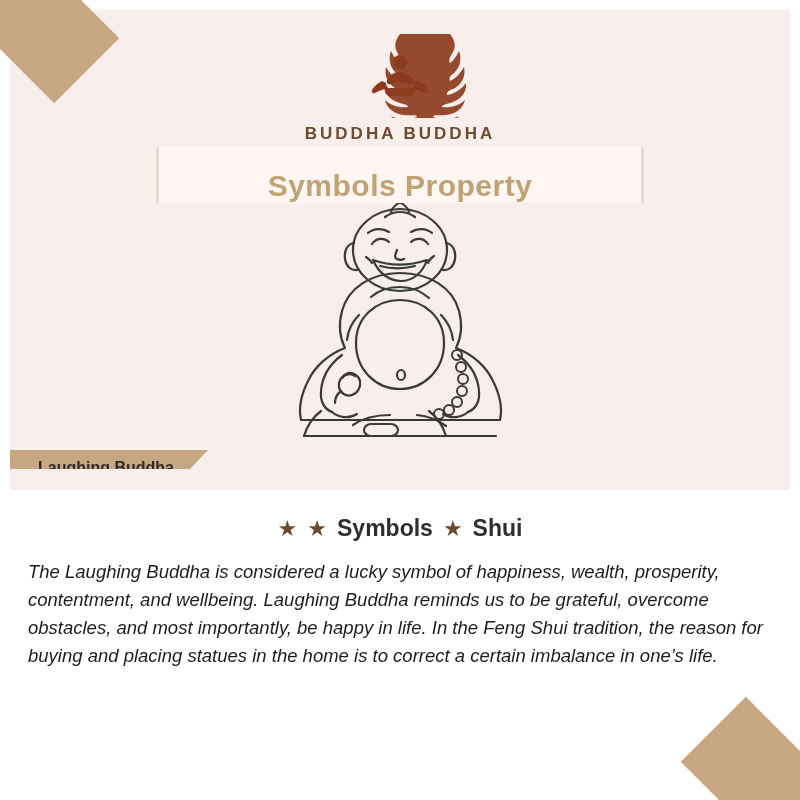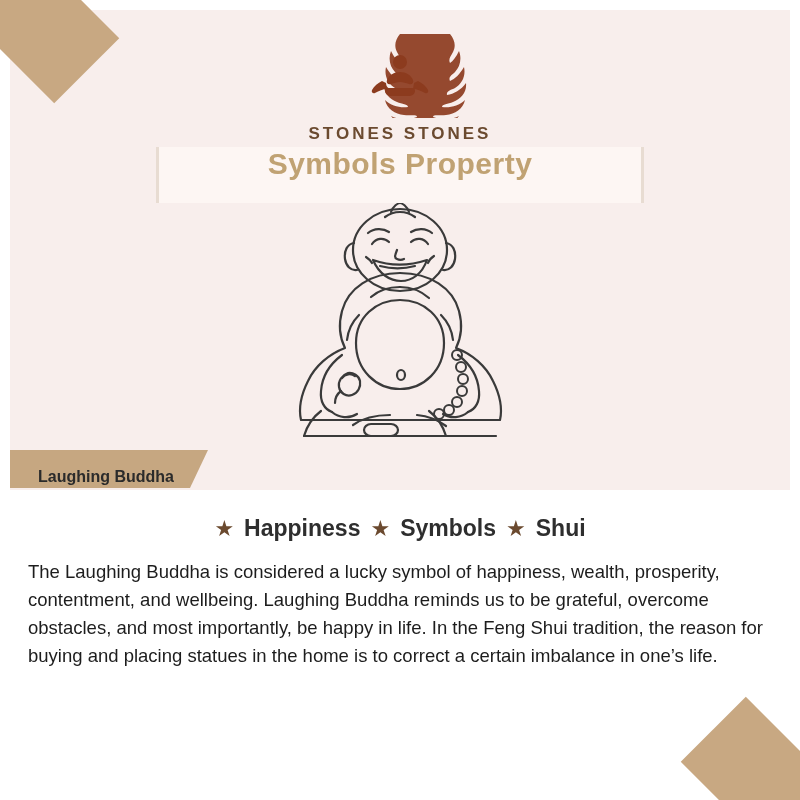--- a/index.html
+++ b/index.html
@@ -66,21 +66,21 @@
     font-weight: bold;
     color: #6b4a2f;
   }
 
   
   .title-banner {
     position: absolute;
     top: 137px; left: 146px;
     width: 488px; height: 56px;
     background: #fdf6f3;
-    display: flex; align-items: flex-start; justify-content: center;
+    display: flex; align-items: flex-end; justify-content: center;
     z-index: 3;
   }
   .title-banner::before,
   .title-banner::after {
     content: "";
     position: absolute;
     top: 0; bottom: 0; width: 3px;
     background: #e8dcd2;
   }
   .title-banner::before { left: 0; }
@@ -98,21 +98,21 @@
     top: 185px; left: 0; right: 0;
     display: flex; justify-content: center;
     z-index: 2;
   }
   .illus svg { width: 350px; height: 300px; }
 
   
   .label-tag {
     position: absolute;
     left: 0; top: 440px;
-    height: 38px;
+    height: 19px;
     padding: 16px 34px 0 28px;
     background: #c6a781;
     display: flex; align-items: center;
     z-index: 6;
     clip-path: polygon(0 0, 100% 0, calc(100% - 18px) 100%, 0 100%);
   }
   .label-tag span {
     font-size: 16px; font-weight: bold; color: #2b2b2b;
   }
 
@@ -129,20 +129,21 @@
 
   
   .para {
     position: absolute;
     top: 548px; left: 18px;
     width: 744px;
     font-size: 18.5px;
     line-height: 1.52;
     color: #1d1d1d;
     z-index: 3;
+    font-style: italic;
   }
 </style>
 </head>
 <body>
 
 <div class="page">
 
   <div class="frame">
     <div class="topband"></div>
     <div class="bottomband"></div>
@@ -155,21 +156,21 @@
           </g>
           <g fill="#8c3b1e">
             <circle cx="75" cy="36" r="7"></circle>
             <path d="M75 46c-6 0-11 3-13 8-1 3 1 5 4 4 3-1 6-2 9-2s6 1 9 2c3 1 5-1 4-4-2-5-7-8-13-8z"></path>
             <path d="M63 62h24c2 0 3 1 3 3 0 3-3 5-7 5H67c-4 0-7-2-7-5 0-2 1-3 3-3z"></path>
             <path d="M57 55c-4 2-8 5-10 9-1 2 1 4 3 3 4-2 8-4 12-4l-1-6-4-2z"></path>
             <path d="M93 55c4 2 8 5 10 9 1 2-1 4-3 3-4-2-8-4-12-4l1-6 4-2z"></path>
           </g>
         </svg>
       </div>
-      <div class="logo-text">STONES STONES</div>
+      <div class="logo-text">BUDDHA BUDDHA</div>
     </div>
 
     <div class="title-banner">
       <div class="title-text">Symbols Property</div>
     </div>
 
     <div class="illus">
       <svg viewBox="0 0 350 300" xmlns="http://www.w3.org/2000/svg">
         <g fill="none" stroke="#3a3a3a" stroke-width="2.2" stroke-linecap="round" stroke-linejoin="round">
 
@@ -237,21 +238,20 @@
         </g>
       </svg>
     </div>
 
     <div class="label-tag">
       <span>Laughing Buddha</span>
     </div>
 
     <div class="keywords">
       <span class="star">★</span>
-      <span class="kw">Happiness</span>
       <span class="star">★</span>
       <span class="kw">Symbols</span>
       <span class="star">★</span>
       <span class="kw">Shui</span>
     </div>
 
     <div class="para">The Laughing Buddha is considered a lucky symbol of happiness, wealth, prosperity, contentment, and wellbeing. Laughing Buddha reminds us to be grateful, overcome obstacles, and most importantly, be happy in life. In the Feng Shui tradition, the reason for buying and placing statues in the home is to correct a certain imbalance in one’s life.</div>
   </div>
 
   <div class="corner corner-tl"></div>

